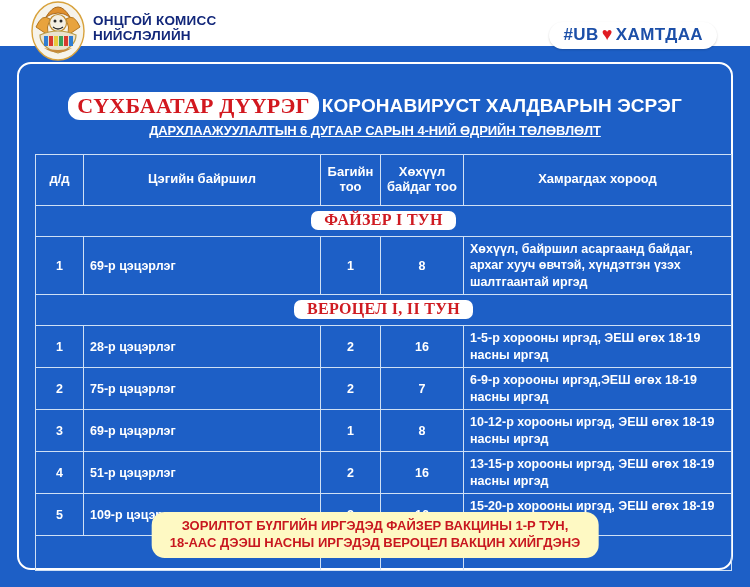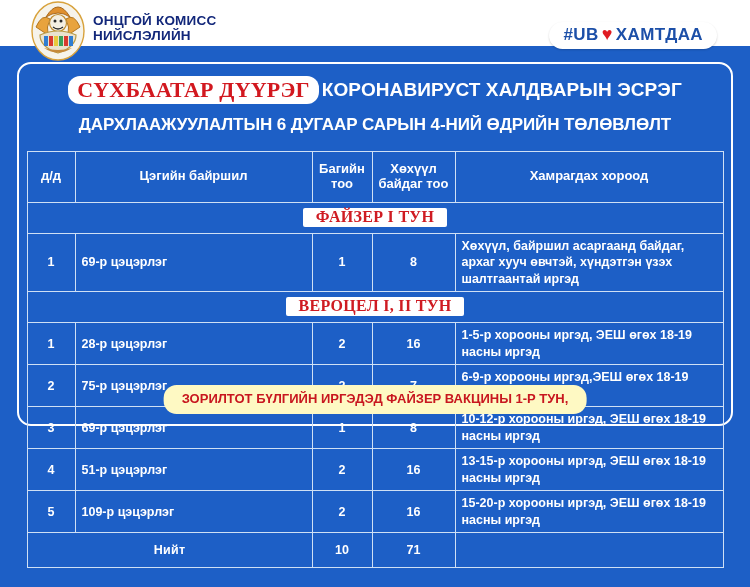--- a/index.html
+++ b/index.html
@@ -72,25 +72,25 @@
     box-shadow: 0 1px 2px rgba(0,0,0,.18);
   }
   .heart { color: #e01b22; font-size: 18px; line-height: 1; padding: 0 2px; }
 
   
   .frame {
     position: absolute;
     left: 17px;
     top: 62px;
     width: 716px;
-    height: 364px;
+    height: 508px;
     border: 2.5px solid #ffffff;
     border-radius: 14px;
     box-sizing: border-box;
-    padding: 0;
+    padding: 16px;
   }
 
   .title-block {
     text-align: center;
     color: #ffffff;
     font-weight: bold;
     padding: 13px 10px 4px 10px;
   }
   .title-line1 {
     font-size: 19px;
@@ -107,25 +107,26 @@
     font-family: "Liberation Serif", serif;
     font-weight: bold;
     font-size: 22px;
     letter-spacing: 0.2px;
     vertical-align: middle;
     margin-right: 3px;
     position: relative;
     top: -1px;
   }
   .title-line2 {
-    font-size: 17px;
+    font-size: 13px;
     line-height: 1.2;
-    margin-top: 10px;
+    margin-top: 2px;
     letter-spacing: -0.1px;
     white-space: nowrap;
+    text-decoration: underline;
   }
 
   
   table.plan {
     width: 696px;
     margin: 11px auto 0 auto;
     border-collapse: collapse;
     table-layout: fixed;
     color: #ffffff;
   }
@@ -156,21 +157,21 @@
   tr.section td {
     text-align: center;
     padding: 5px 0 6px 0;
     border-left: 1.5px solid #cfe0f5;
     border-right: 1.5px solid #cfe0f5;
   }
   .section-chip {
     display: inline-block;
     background: #ffffff;
     color: #cf1b22;
-    border-radius: 2px;
+    border-radius: 7px;
     padding: 0px 13px 1px 13px;
     font-family: "Liberation Serif", serif;
     font-weight: bold;
     font-size: 16px;
     letter-spacing: 0.3px;
   }
   tr.total td { height: 26px; }
   td.total-label {
     text-align: center;
     font-size: 14px;
@@ -327,16 +328,17 @@
           <td class="total-label" colspan="2">Нийт</td>
           <td class="num">10</td>
           <td class="num">71</td>
           <td class="area"></td>
         </tr>
       </tbody>
     </table>
 
     <div class="footer">
       <div>ЗОРИЛТОТ БҮЛГИЙН ИРГЭДЭД ФАЙЗЕР ВАКЦИНЫ 1-Р ТУН,</div>
+      <div>18-ААС ДЭЭШ НАСНЫ ИРГЭДЭД ВЕРОЦЕЛ ВАКЦИН ХИЙГДЭНЭ</div>
     </div>
 
   </div>
 </div>
 
 </body></html>

